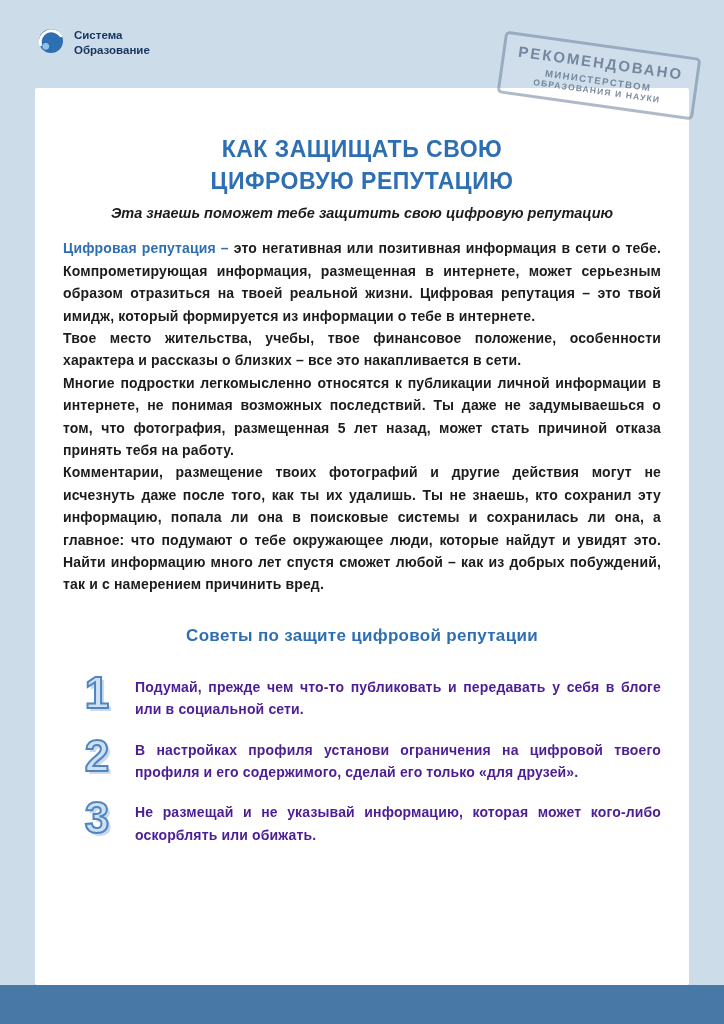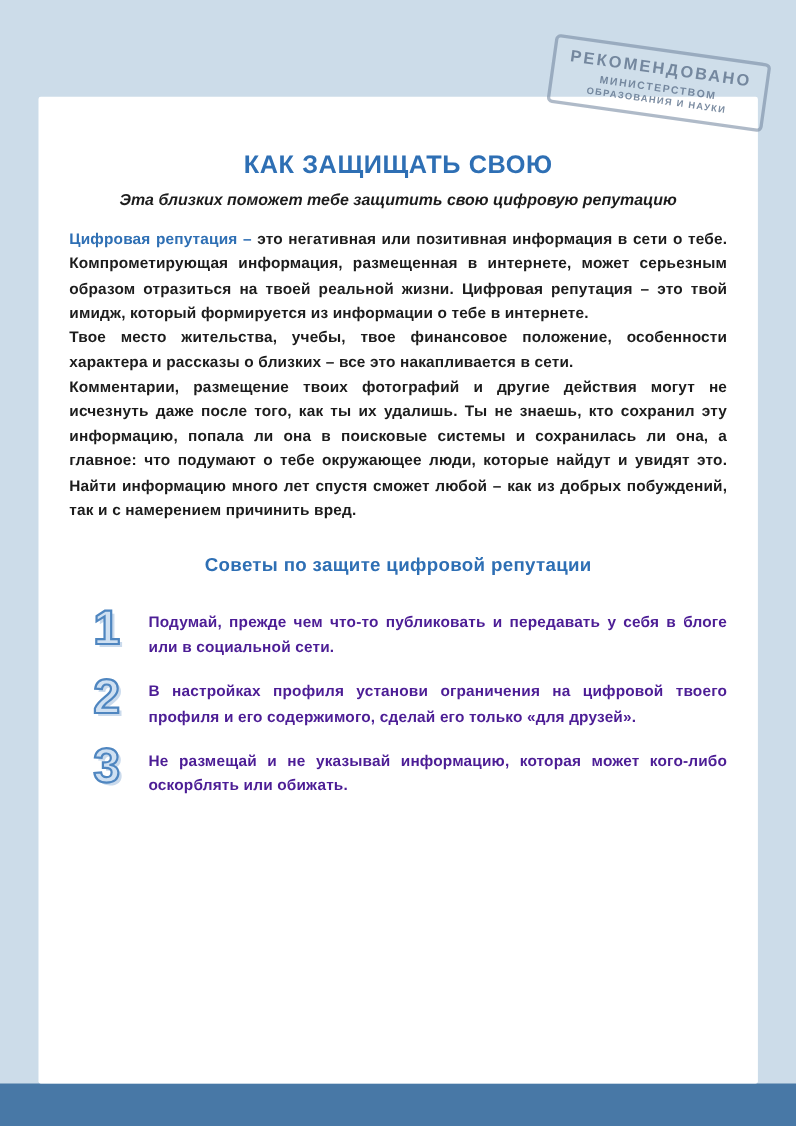--- a/index.html
+++ b/index.html
@@ -120,38 +120,53 @@
     width:724px; height:39px;
     background:#4878a6;
     z-index:1;
   }
 </style>
 </head>
 <body>
 
 <div class="page">
 
+  <div class="header-logo">
+    <span>
+      <svg viewBox="0 0 40 40" width="30" height="30" aria-hidden="true">
+        <circle cx="20" cy="20" r="16" fill="#2d6fb0"></circle>
+        <path d="M6 25 A15 15 0 0 1 33 13" stroke="#ffffff" stroke-width="4" fill="none" stroke-linecap="round"></path>
+        <circle cx="13" cy="27" r="4.5" fill="#8fc1e9"></circle>
+      </svg>
+    </span>
+    <span class="logo-text">
+      <span style="display:block">Система</span>
+      <span style="display:block">Образование</span>
+    </span>
+  </div>
 
   <div class="stamp">
     <div class="stamp-line1">РЕКОМЕНДОВАНО</div>
     <div class="stamp-line2">МИНИСТЕРСТВОМ</div>
     <div class="stamp-line3">ОБРАЗОВАНИЯ И НАУКИ</div>
   </div>
 
   <div class="card">
 
     <h1 class="doc-title">
       <span>КАК ЗАЩИЩАТЬ СВОЮ</span>
+      <span>ЦИФРОВУЮ РЕПУТАЦИЮ</span>
     </h1>
 
-    <div class="doc-subtitle">Эта близких поможет тебе защитить свою цифровую репутацию</div>
+    <div class="doc-subtitle">Эта знаешь поможет тебе защитить свою цифровую репутацию</div>
 
     <div class="body-text">
       <p><span class="lead">Цифровая репутация –</span><span> это негативная или позитивная информация в сети о тебе. Компрометирующая информация, размещенная в интернете, может серьезным образом отразиться на твоей реальной жизни. Цифровая репутация – это твой имидж, который формируется из информации о тебе в интернете.</span></p>
       <p>Твое место жительства, учебы, твое финансовое положение, особенности характера и рассказы о близких – все это накапливается в сети.</p>
+      <p>Многие подростки легкомысленно относятся к публикации личной информации в интернете, не понимая возможных последствий. Ты даже не задумываешься о том, что фотография, размещенная 5 лет назад, может стать причиной отказа принять тебя на работу.</p>
       <p>Комментарии, размещение твоих фотографий и другие действия могут не исчезнуть даже после того, как ты их удалишь. Ты не знаешь, кто сохранил эту информацию, попала ли она в поисковые системы и сохранилась ли она, а главное: что подумают о тебе окружающее люди, которые найдут и увидят это. Найти информацию много лет спустя сможет любой – как из добрых побуждений, так и с намерением причинить вред.</p>
     </div>
 
     <h2 class="tips-heading">Советы по защите цифровой репутации</h2>
 
     <div class="tips-list">
 
       <div class="tip-row">
         <div class="tip-number">1</div>
         <div class="tip-text">Подумай, прежде чем что-то публиковать и передавать у себя в блоге или в социальной сети.</div>

